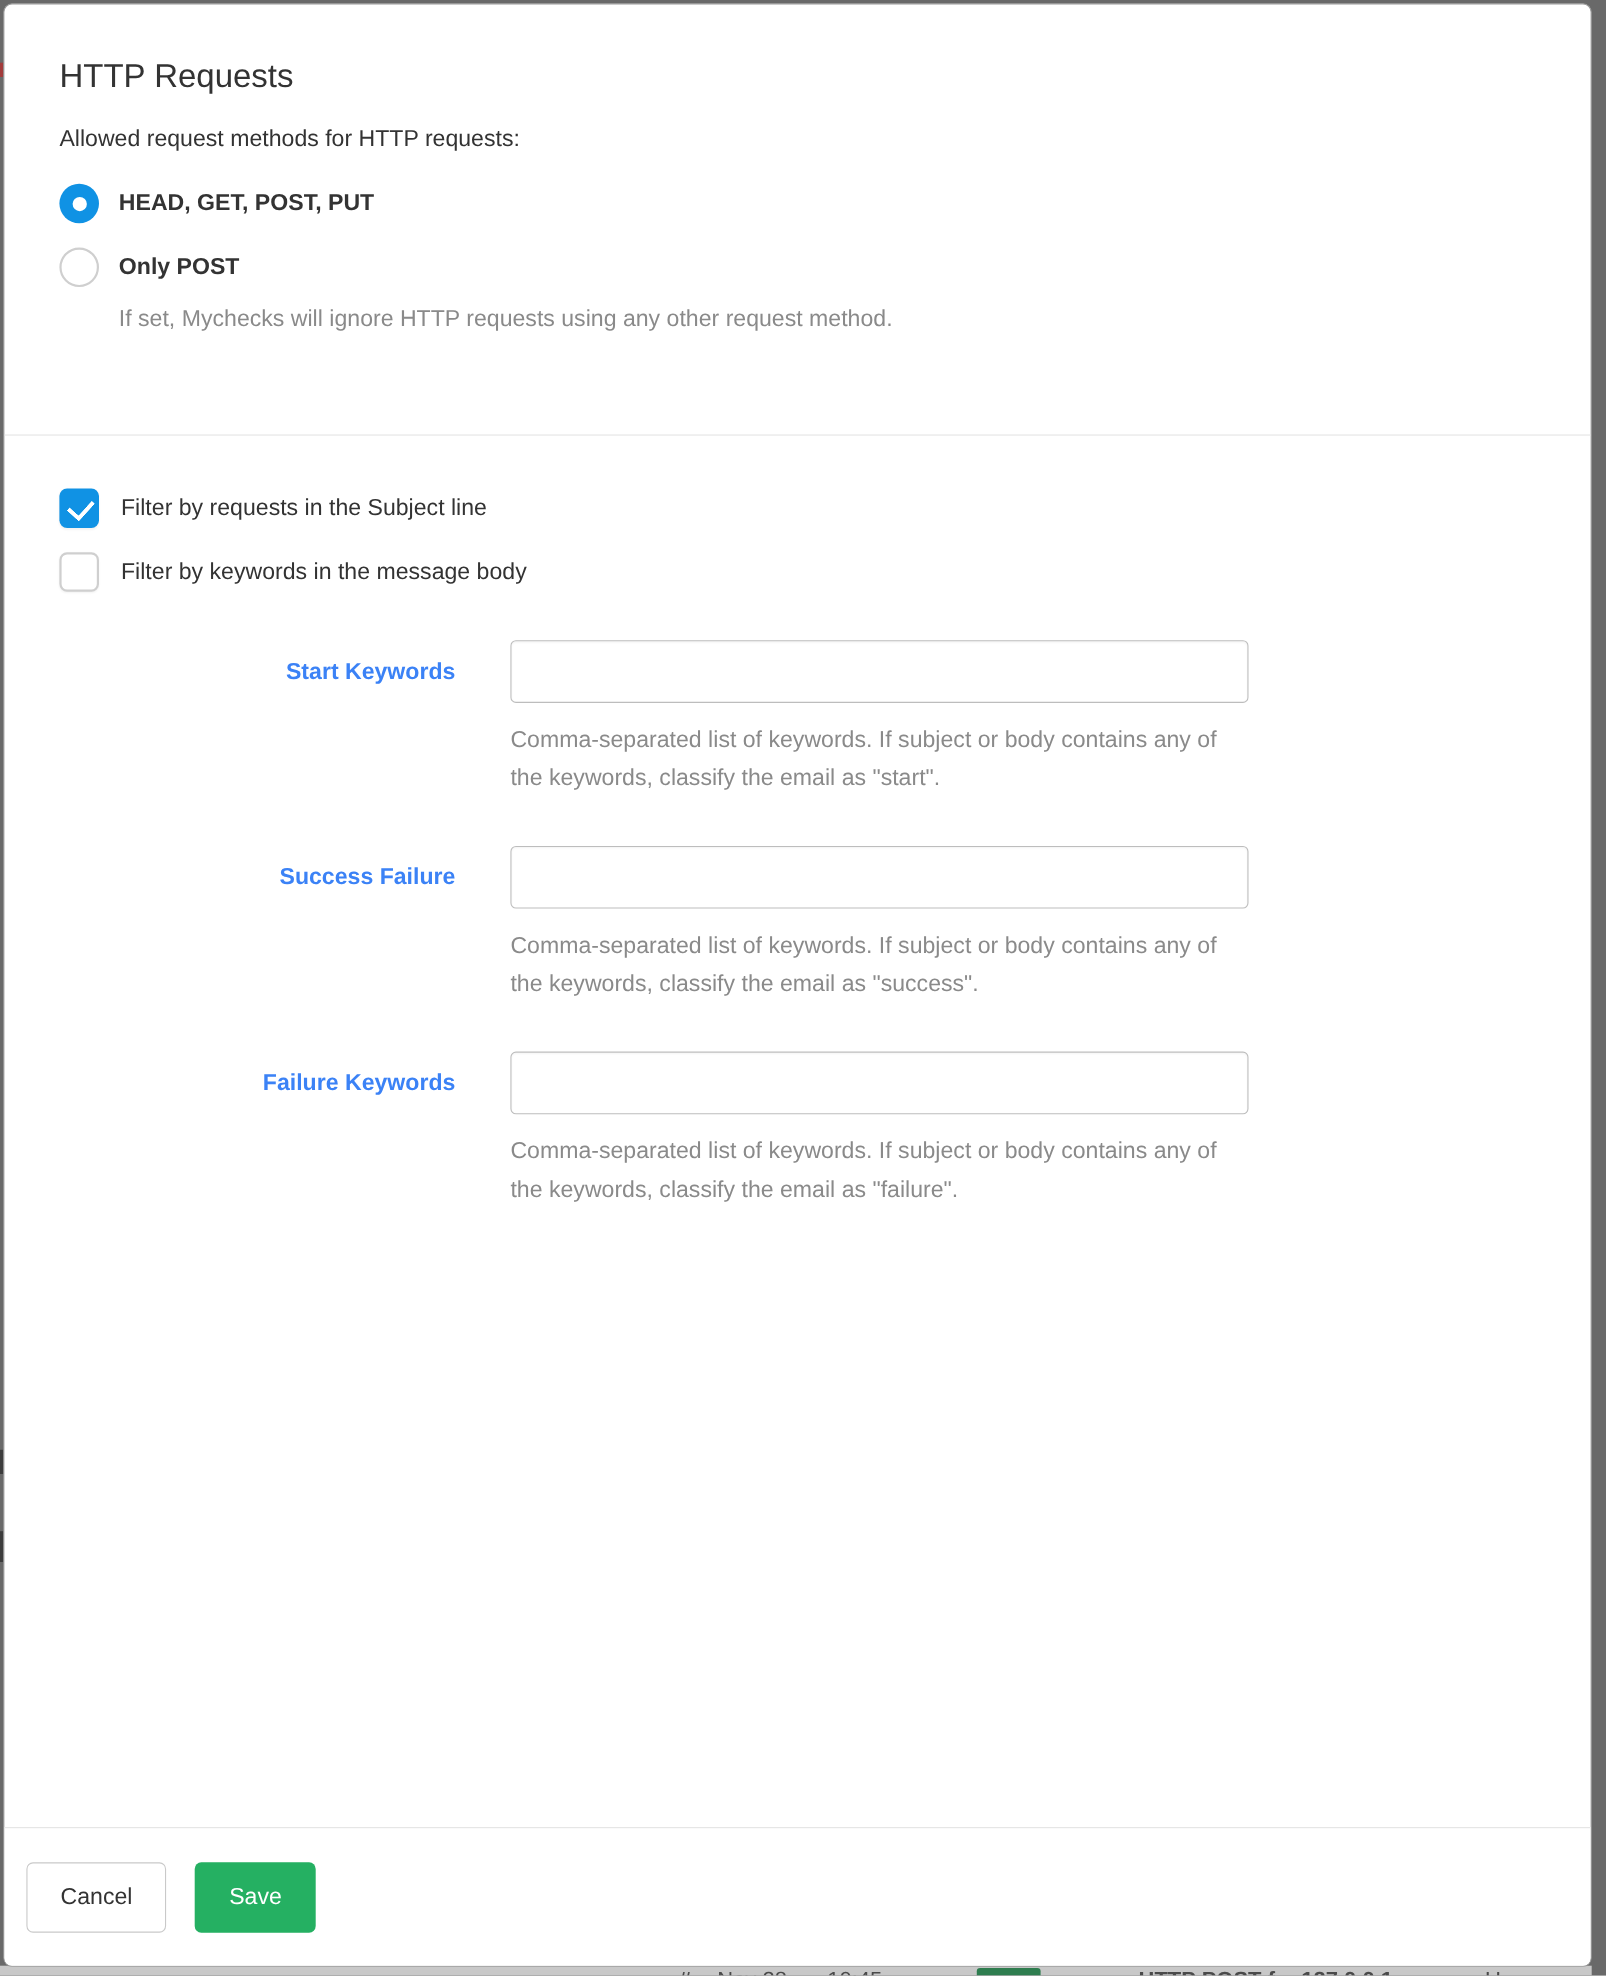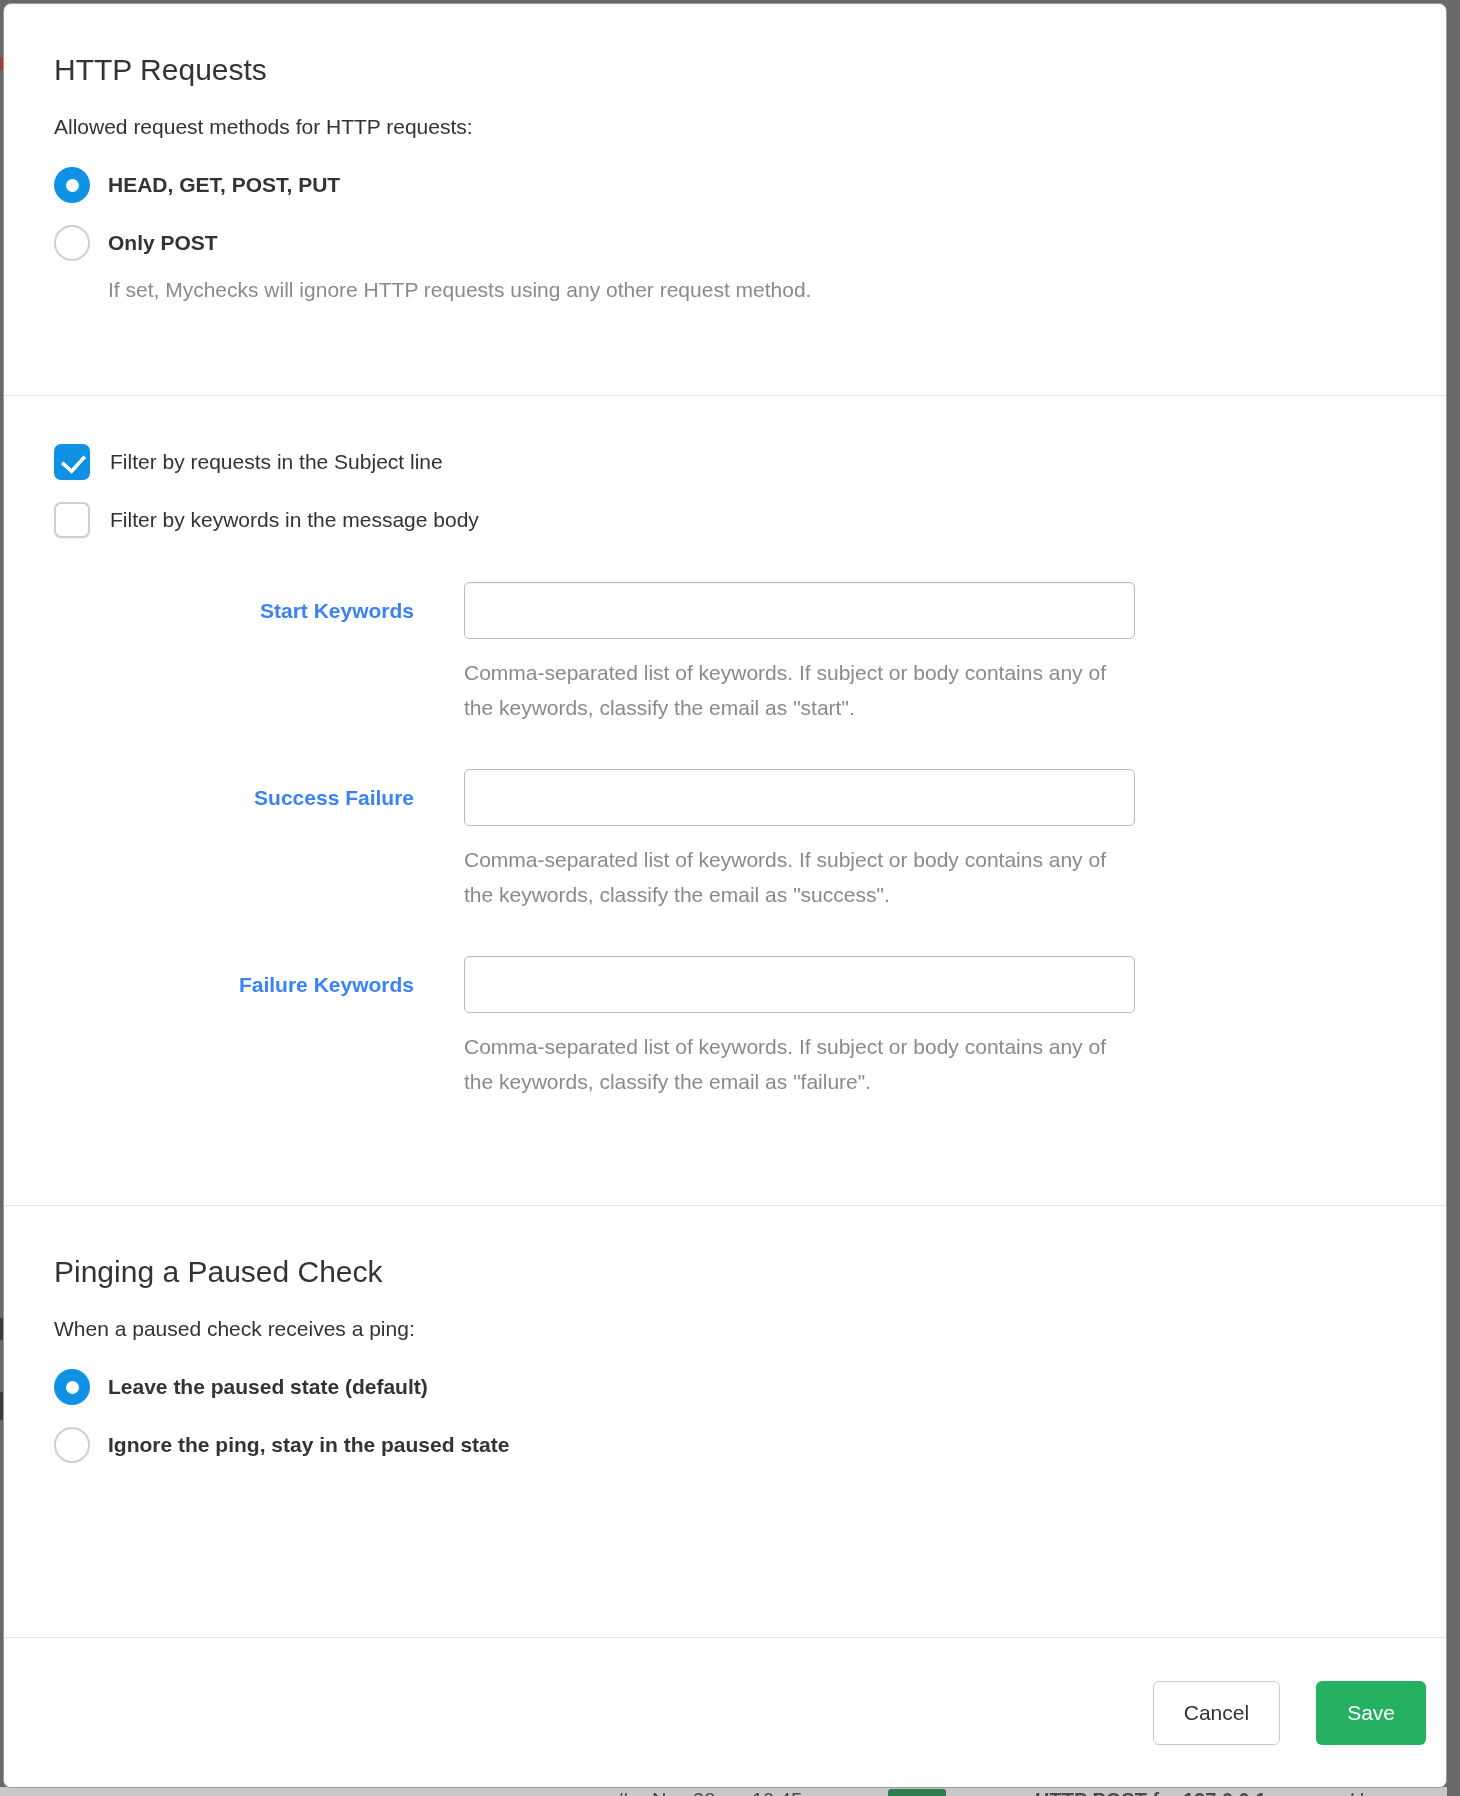--- a/index.html
+++ b/index.html
@@ -96,24 +96,24 @@
     background:#fff;font-family:inherit;font-size:21px;color:#333;
     padding:0 14px;box-shadow:inset 0 1px 2px rgba(0,0,0,.05);outline:none;
   }
   .help-text{
     margin-top:16px;font-size:21px;line-height:35px;color:var(--helper-gray);
     max-width:671px;
   }
 
   
   .modal-footer{
-    position:absolute;left:0;right:0;bottom:0;height:150px;
+    position:absolute;left:0;right:0;bottom:0;height:126px;
     border-top:1px solid #e4e4e4;background:#fff;
-    display:flex;align-items:center;justify-content:flex-end;
-    padding:0 20px;gap:36px;
+    display:flex;align-items:center;
+    padding:0 20px;gap:26px;
   }
   .btn{
     font-family:inherit;font-size:21px;height:64px;border-radius:6px;
     cursor:pointer;line-height:1;
   }
   .btn-cancel{
     background:#fff;color:#333;border:1px solid #c9c9c9;padding:0 30px;
   }
   .btn-save{
     background:var(--success-green);color:#fff;border:none;padding:0 31px;
@@ -183,31 +183,18 @@
 
     <div class="form-group">
       <label class="field-label">Failure Keywords</label>
       <div>
         <input type="text" class="text-input" value="" style="">
         <div class="help-text">Comma-separated list of keywords. If subject or body contains any of the keywords, classify the email as "failure".</div>
       </div>
     </div>
   </div>
 
-  <div class="section section-divided s-paused">
-    <h2 class="sec-title">Pinging a Paused Check</h2>
-    <div class="sec-subtitle">When a paused check receives a ping:</div>
-
-    <div class="opt-row">
-      <span class="radio on"></span>
-      <span class="opt-label">Leave the paused state (default)</span>
-    </div>
-    <div class="opt-row">
-      <span class="radio"></span>
-      <span class="opt-label">Ignore the ping, stay in the paused state</span>
-    </div>
-  </div>
 
   <div class="modal-footer">
     <button class="btn btn-cancel">Cancel</button>
     <button class="btn btn-save">Save</button>
   </div>
 </div>
 
 </body></html>

